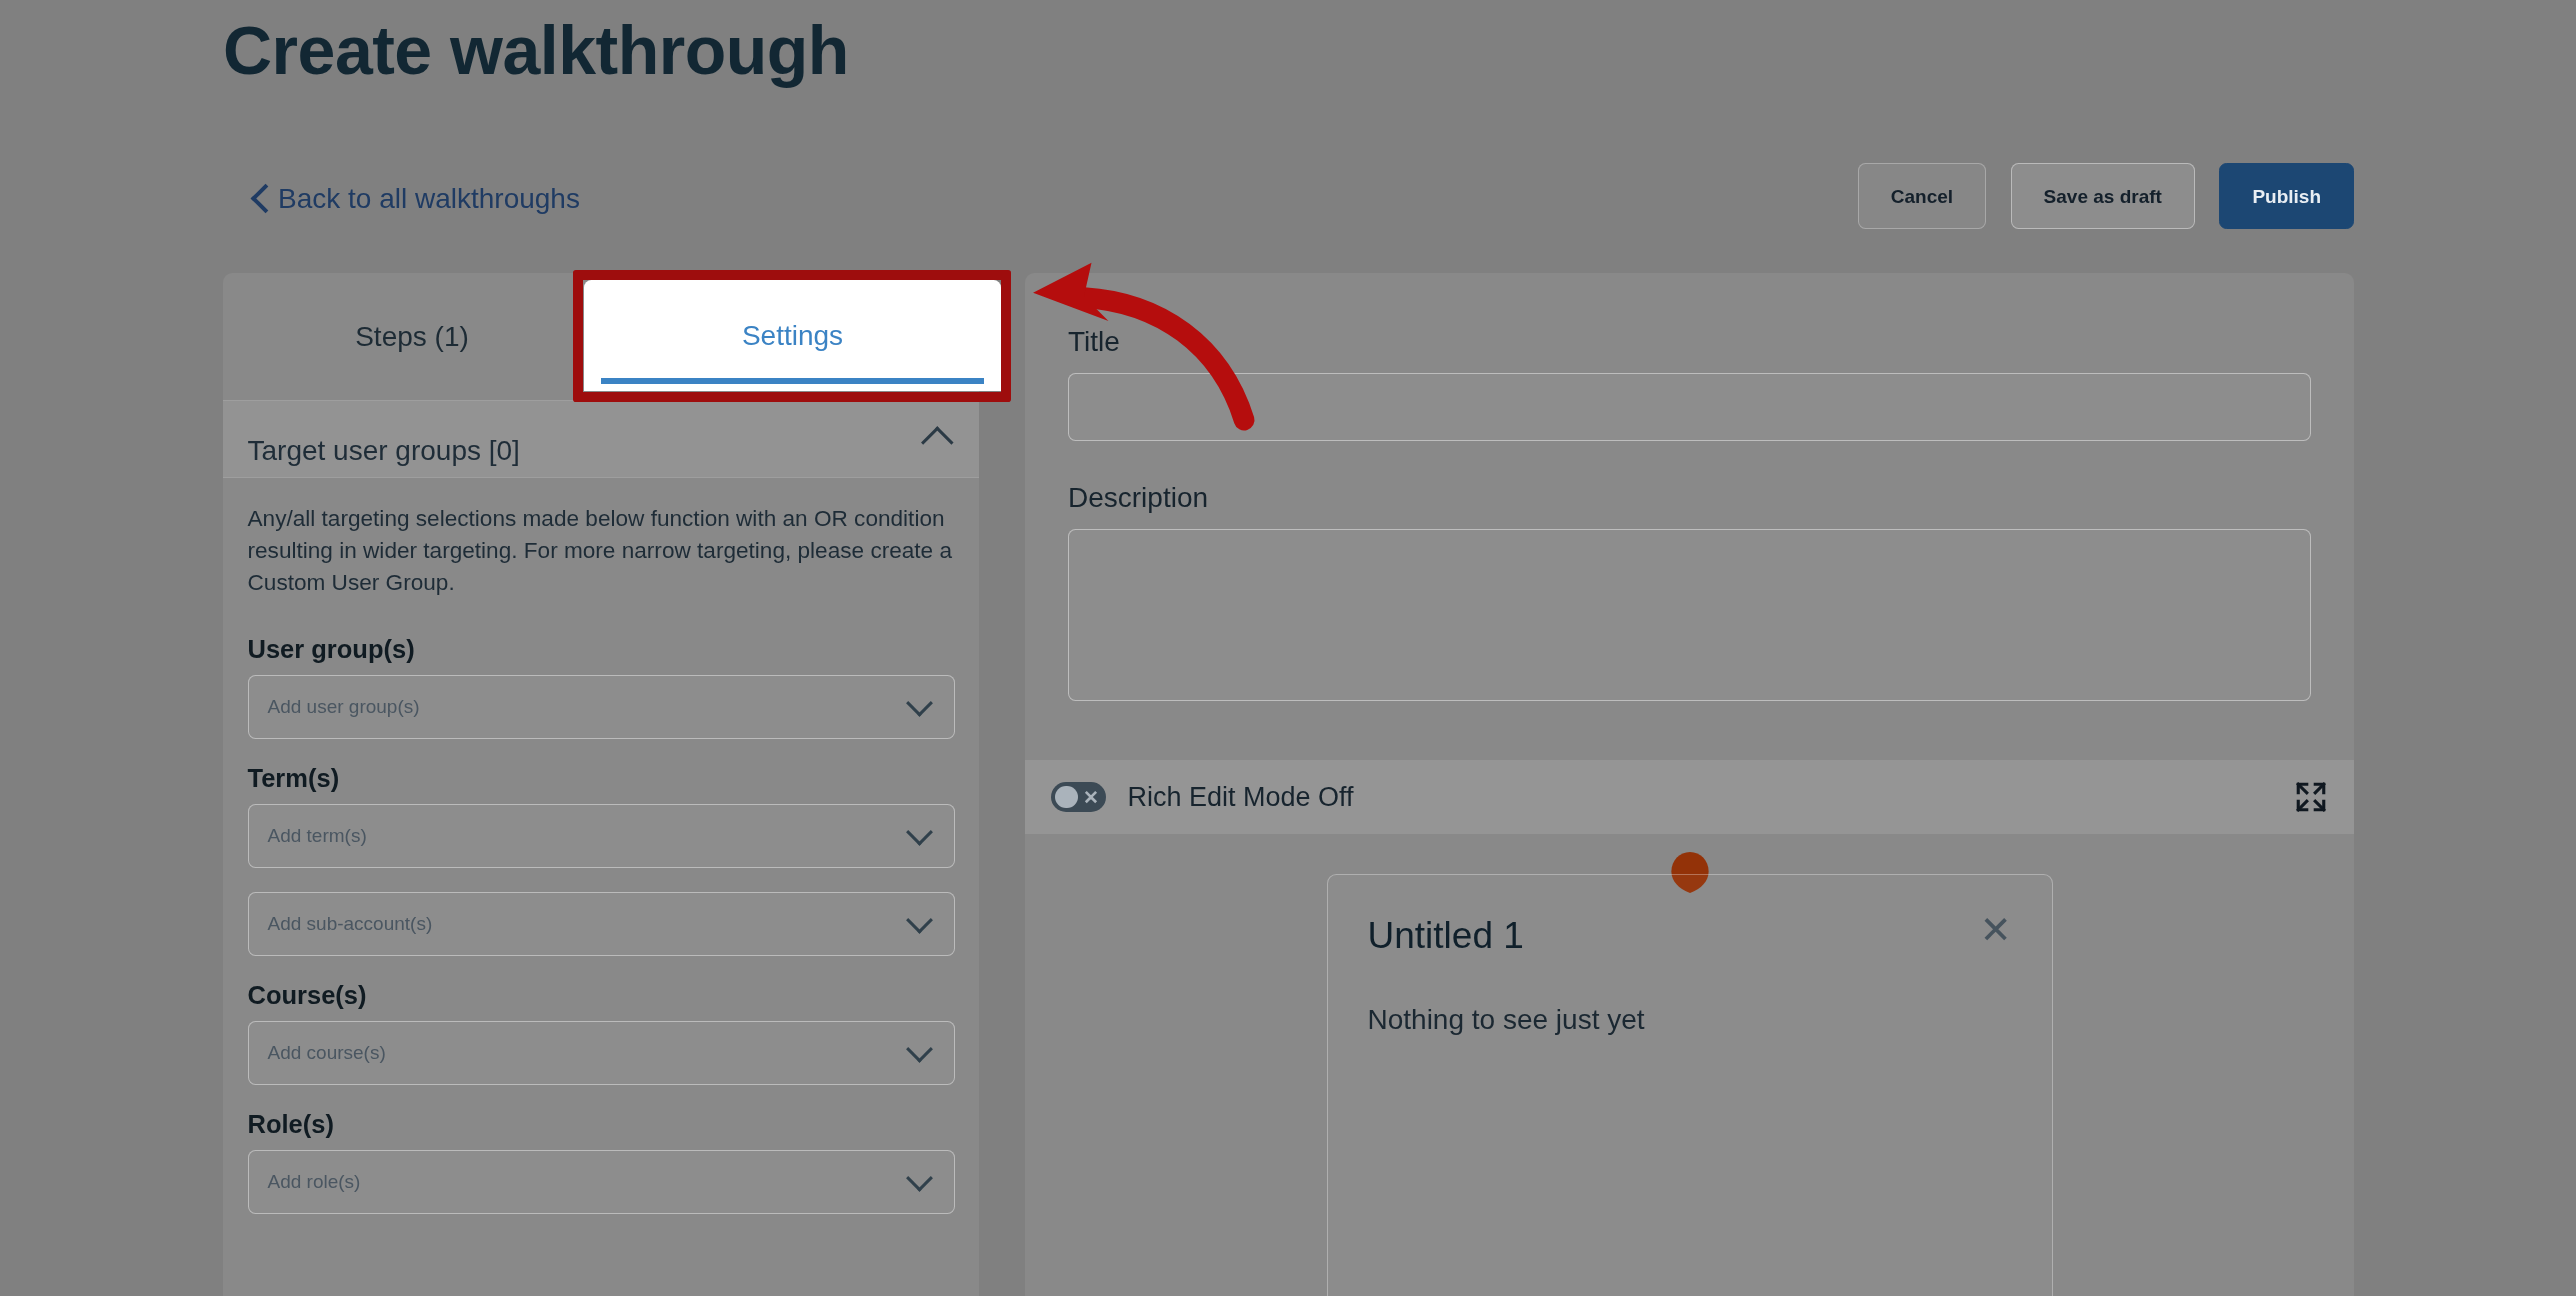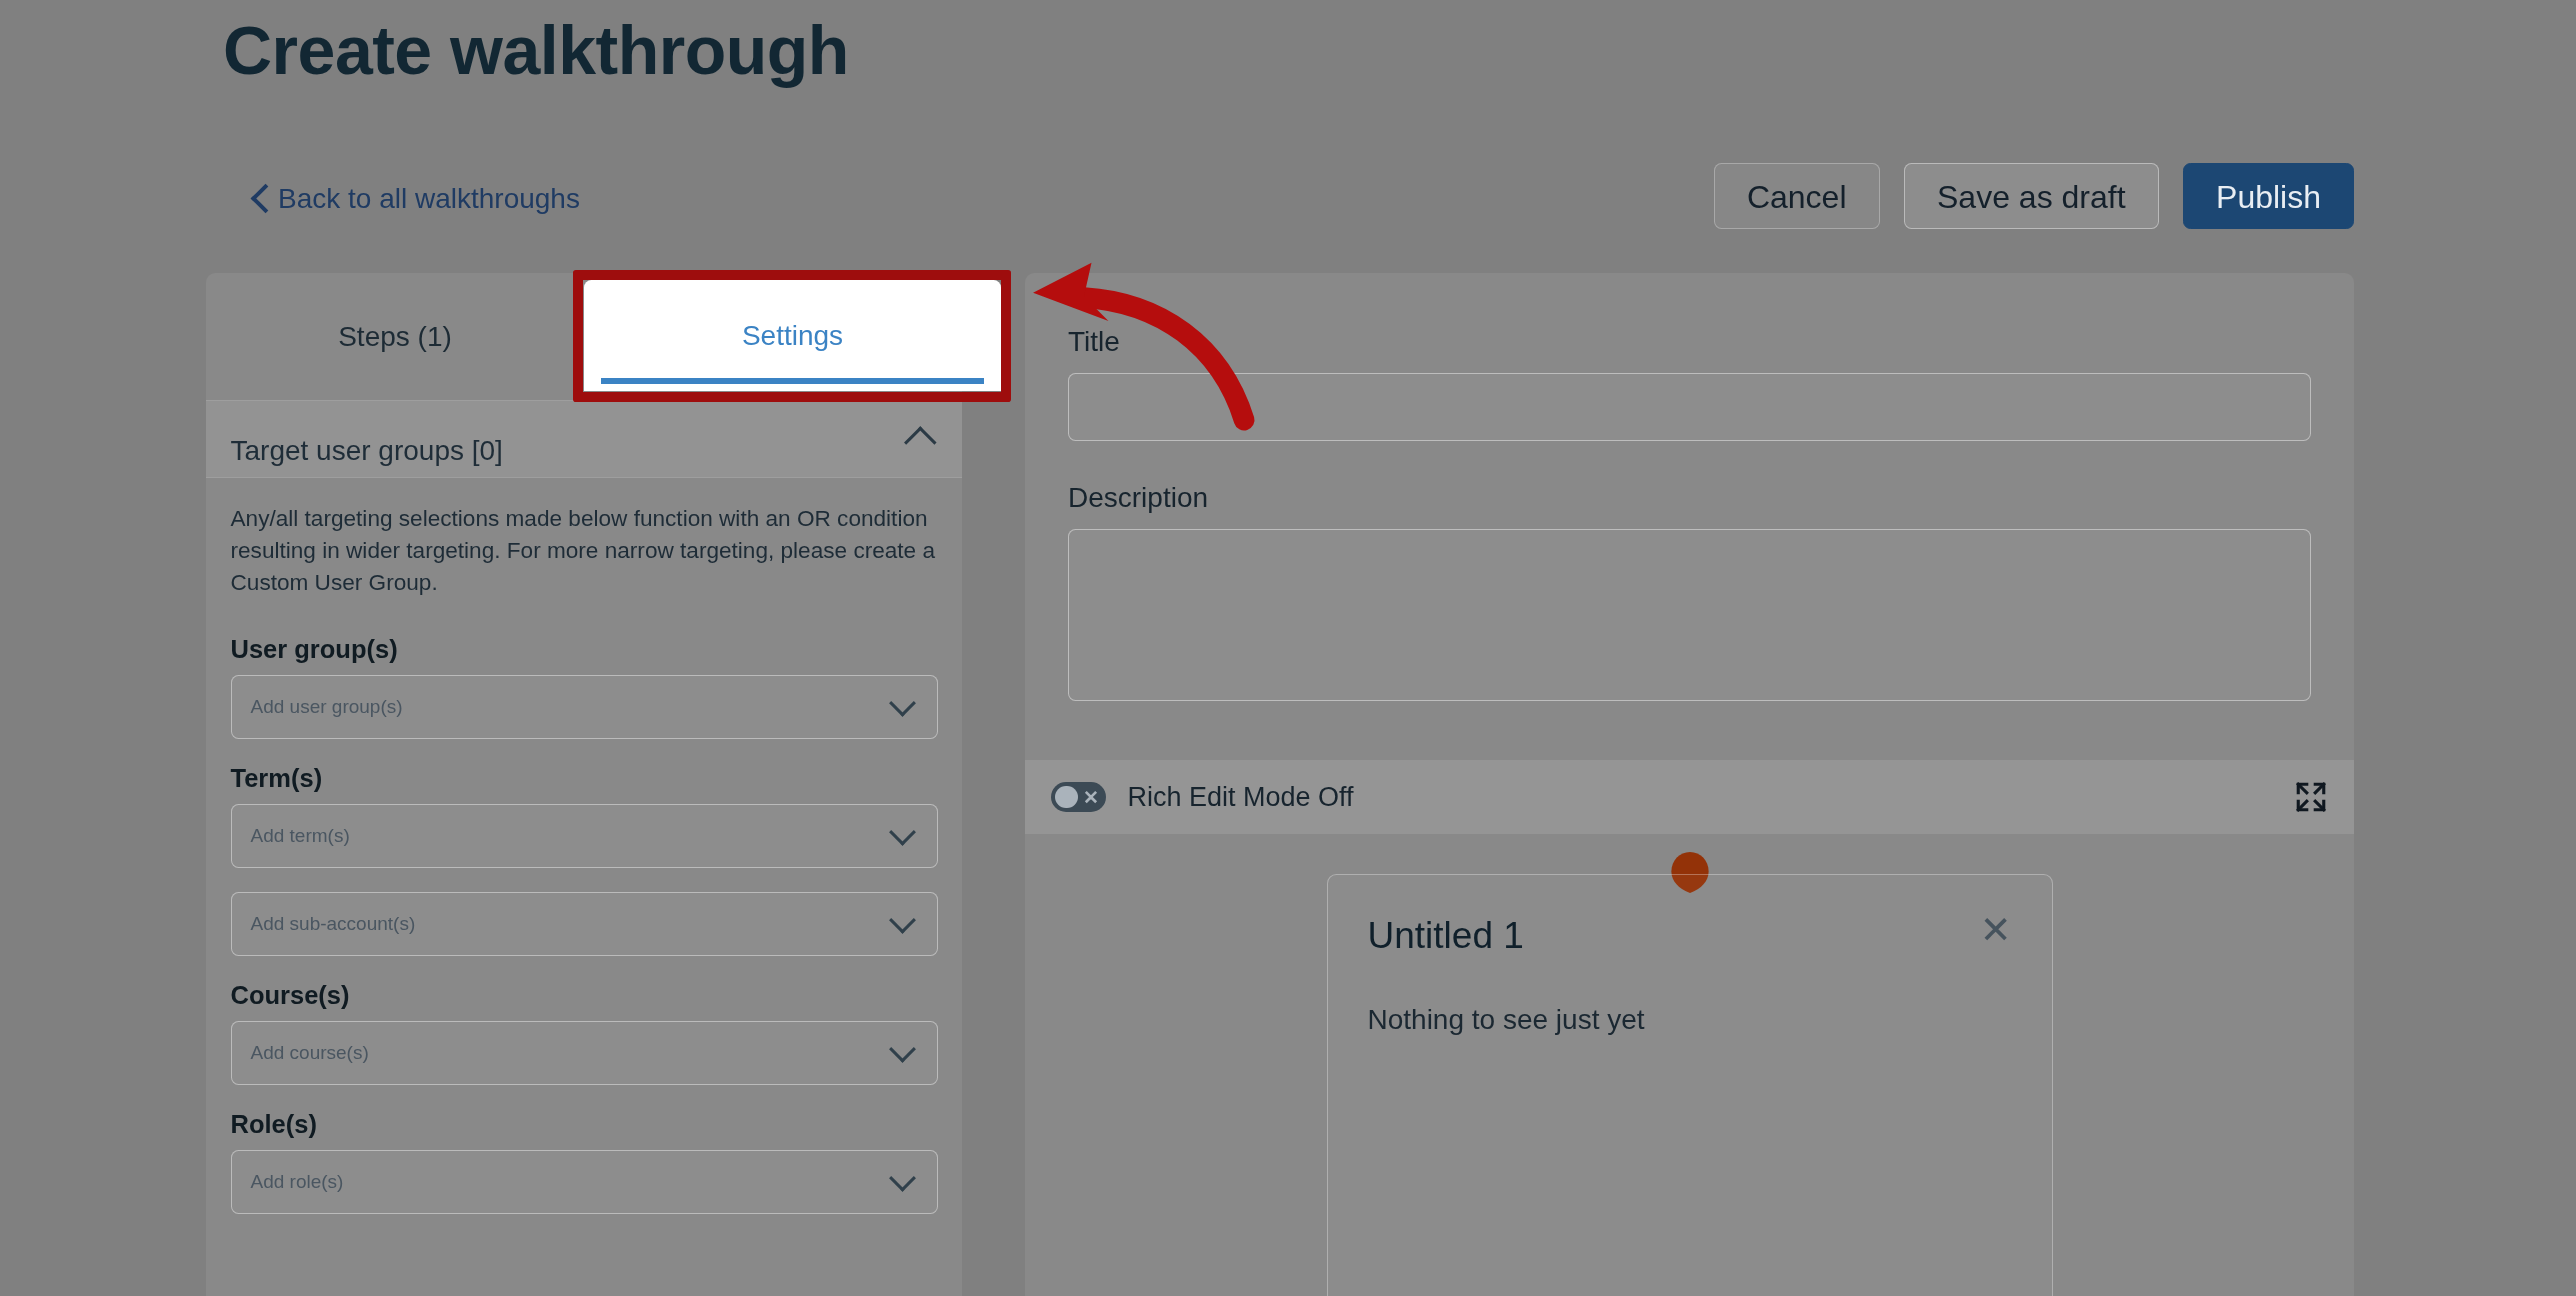--- a/index.html
+++ b/index.html
@@ -56,49 +56,50 @@
     transform: rotate(45deg);
     margin-top: -1.9px;
   }
 
   #action-buttons {
     position: absolute;
     right: 0px; top: -7.5px;
     display: flex; align-items: center; gap: 24.5px;
   }
   .btn {
-    font-size: 32px;
+    font-size: 19px;
     font-family: "Liberation Sans", sans-serif;
     border-radius: 7.5px;
     padding: 0 32px;
     height: 66px;
     line-height: 66px;
     cursor: pointer;
     white-space: nowrap;
+    font-weight: bold;
   }
   .btn-ghost {
     background: rgba(255,255,255,0.06);
     color: #14202b;
     border: 0.9px solid rgba(255,255,255,0.28);
   }
   .btn-outline {
     background: rgba(255,255,255,0.10);
     color: #14202b;
     border: 0.9px solid rgba(255,255,255,0.40);
   }
   .btn-primary {
     background: #1c4773;
     color: #e9eef3;
     border: 0.9px solid #1c4773;
   }
 
   
   #left-card {
     position: absolute;
-    left: 206px; top: 273px;
+    left: 223px; top: 273px;
     width: 756px; height: 1023px;
     background: rgba(255,255,255,0.07);
     border-radius: 9.4px 9.4px 0 0;
     overflow: hidden;
   }
 
   #tabs {
     display: flex;
     height: 128px;
     border-bottom: 0.9px solid rgba(255,255,255,0.18);

